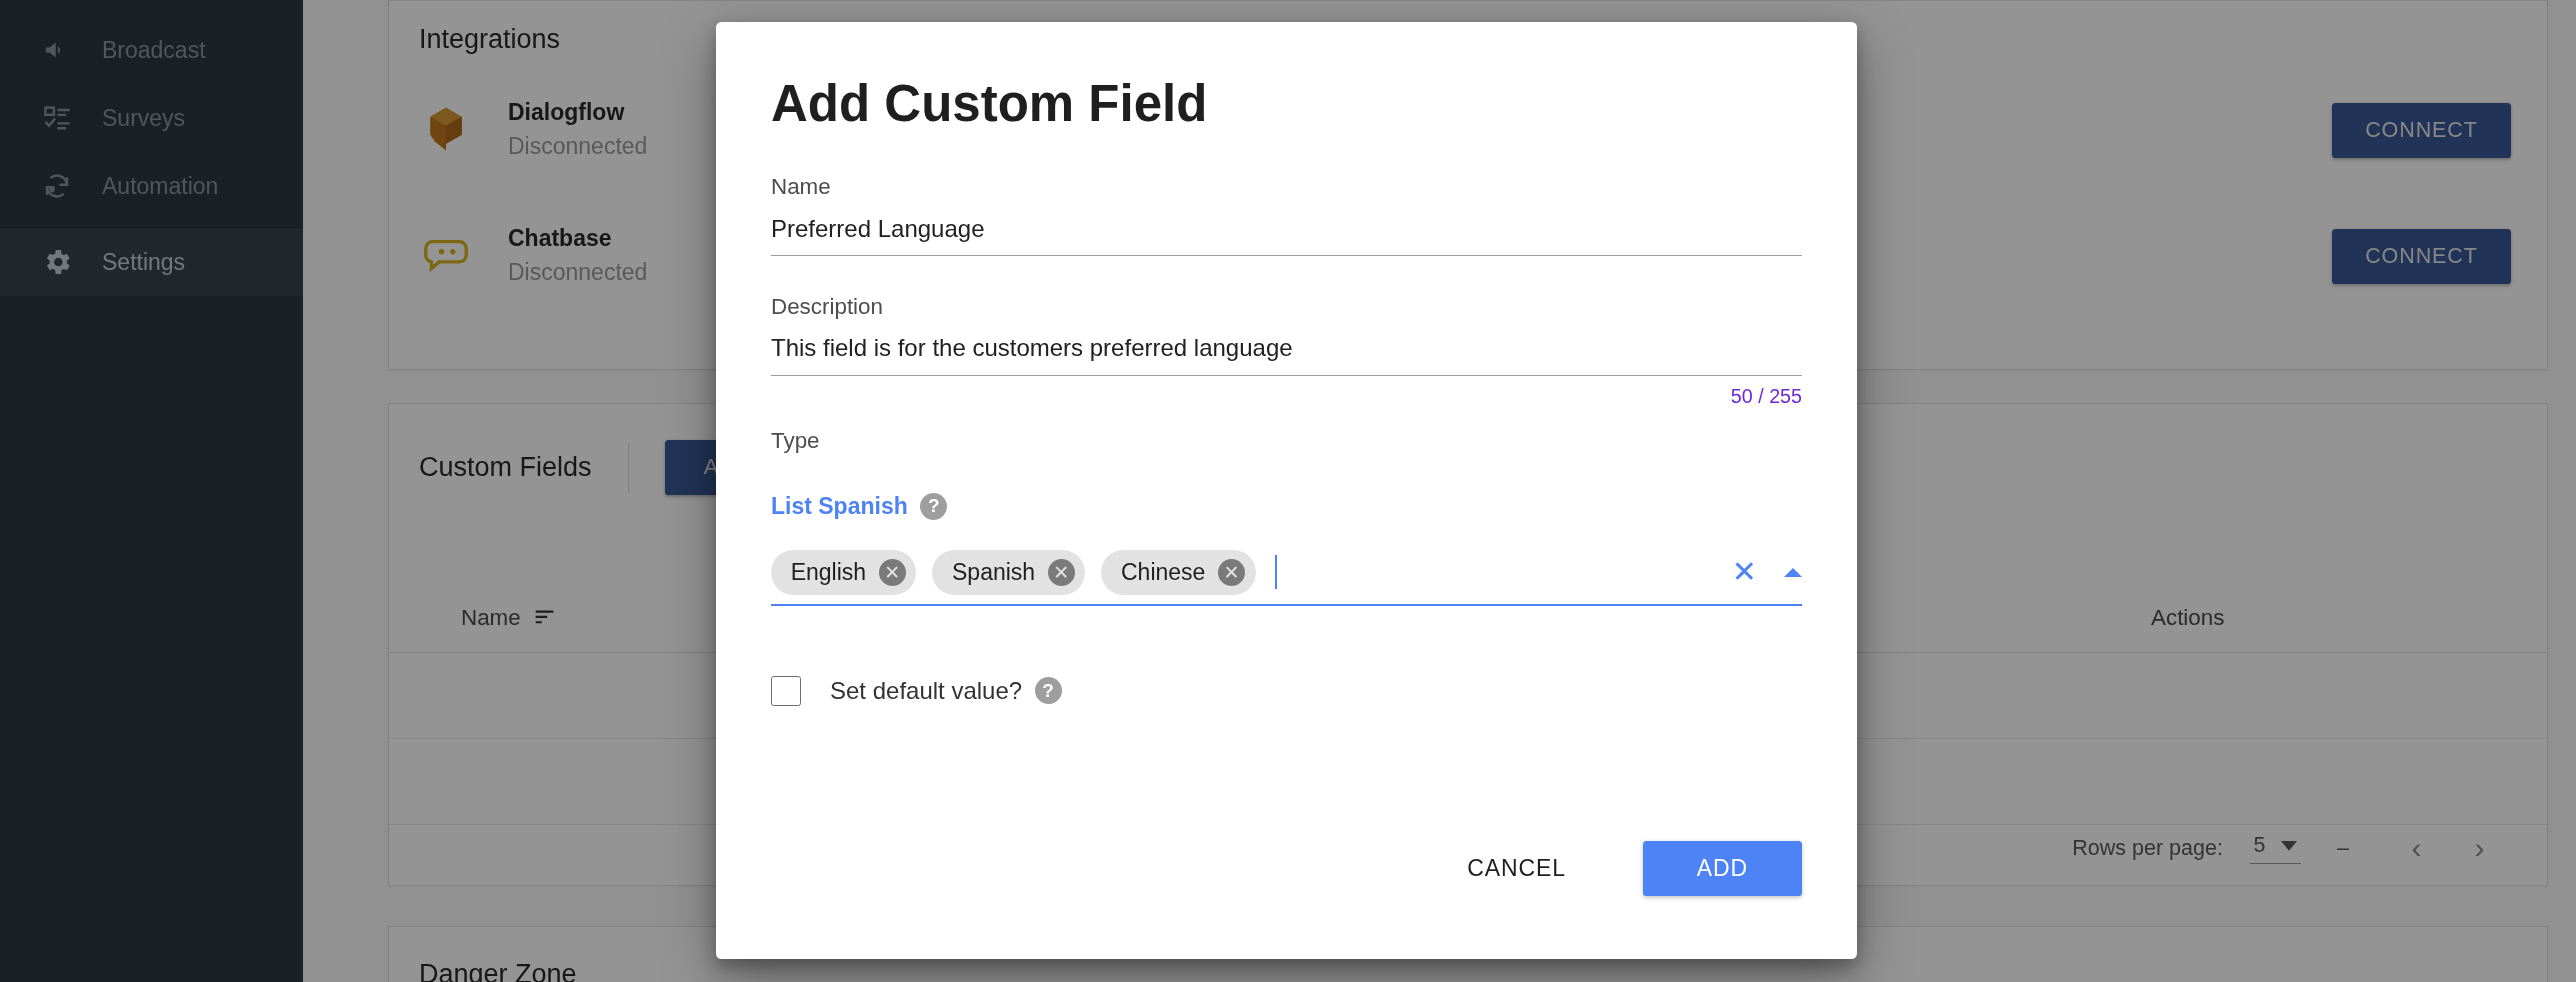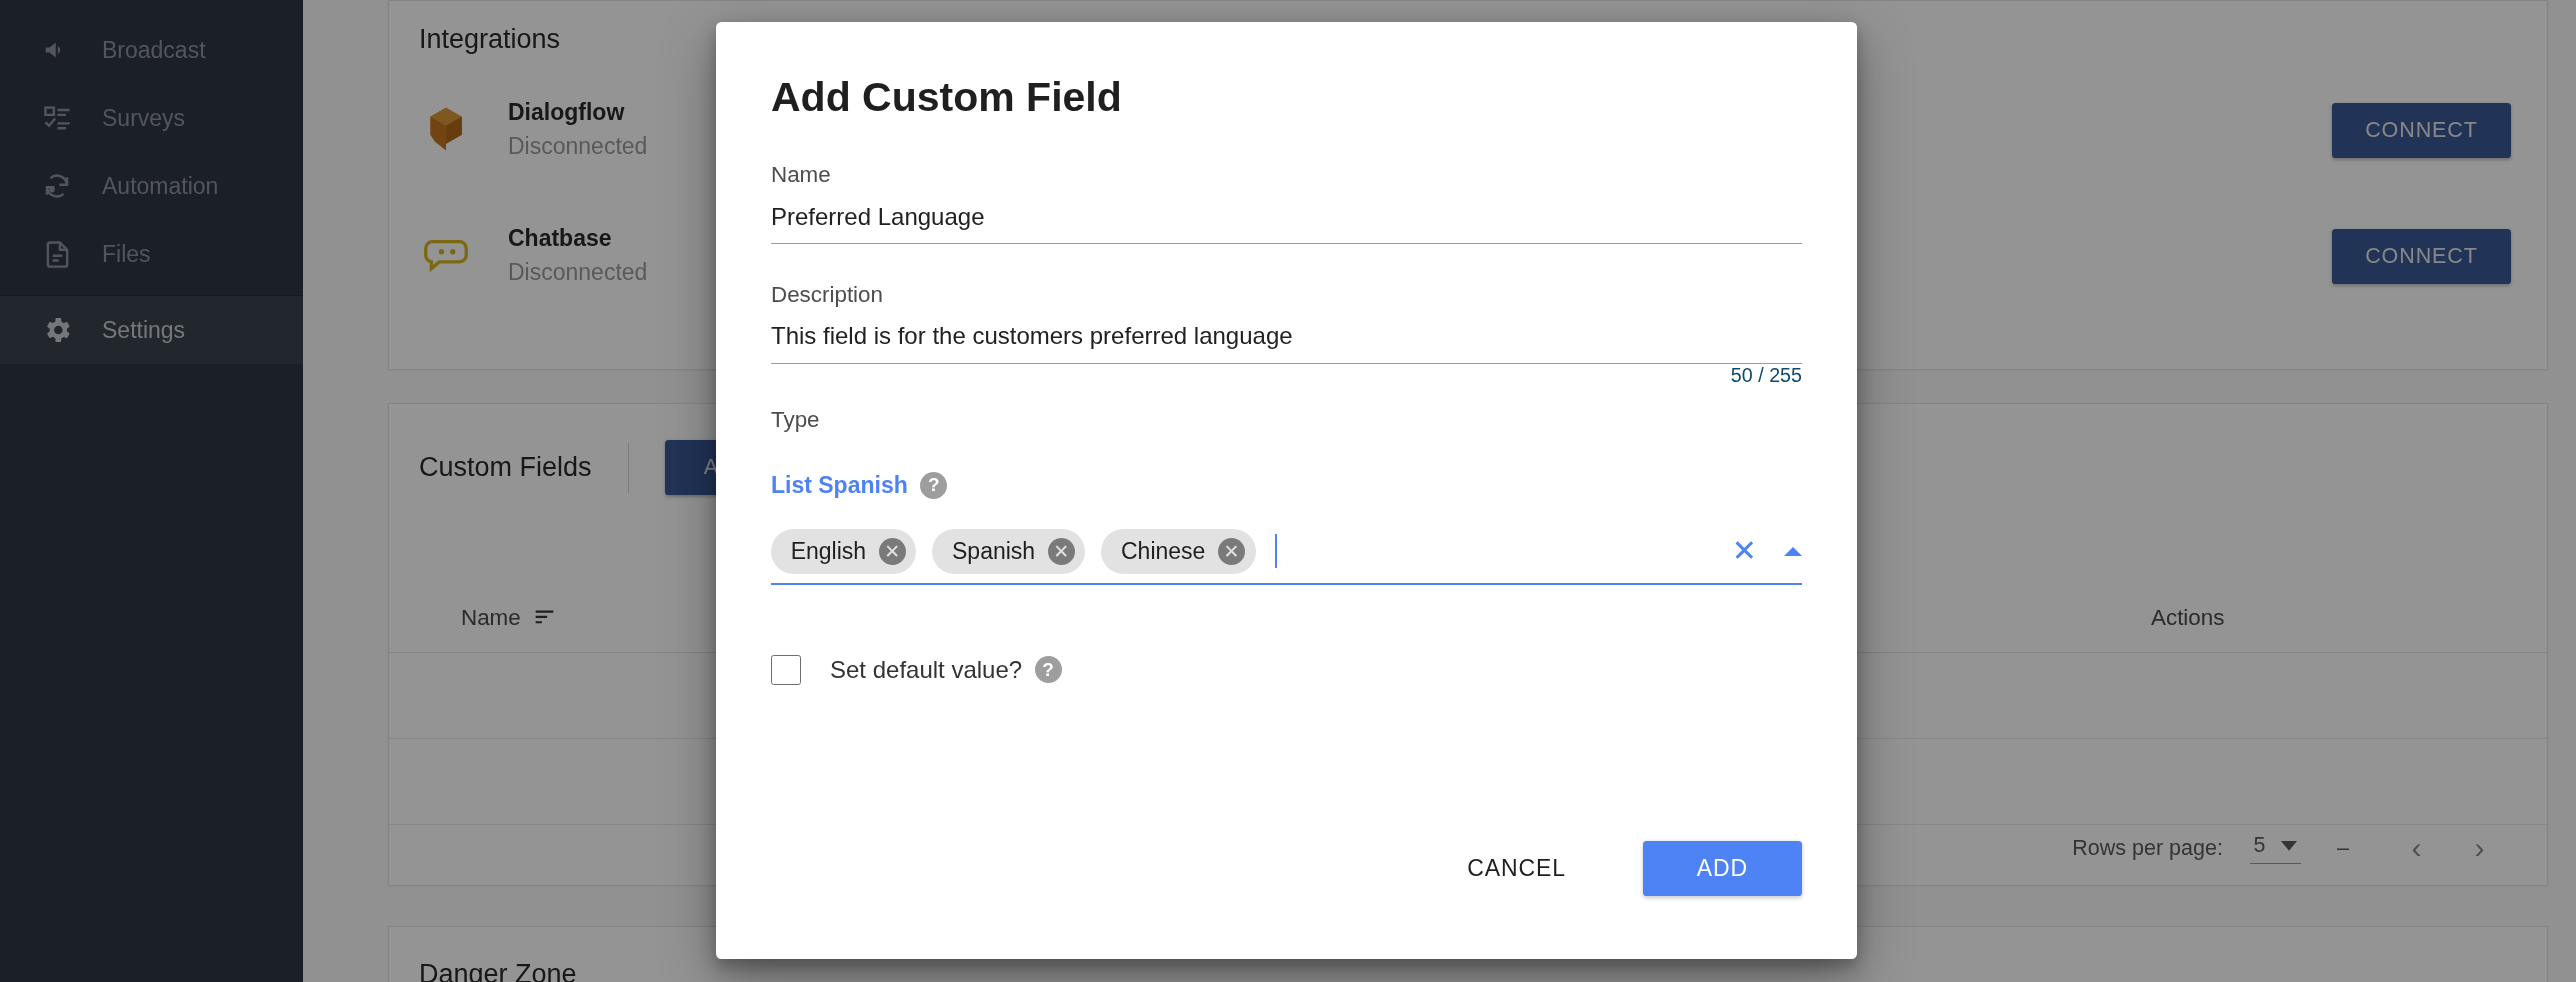--- a/index.html
+++ b/index.html
@@ -139,37 +139,38 @@
   .dialog {
     position: absolute;
     left: 716px; top: 22.4px;
     width: 1141px; height: 937px;
     background: #ffffff;
     border-radius: 5.4px;
     box-shadow: 0 19.7px 54px rgba(0,0,0,0.35), 0 7.2px 16px rgba(0,0,0,0.25);
     padding: 0 55px;
   }
   .dlg-title {
-    font-size: 41px; font-weight: bold; color: #1f1f1f;
+    font-size: 51px; font-weight: bold; color: #1f1f1f;
     padding-top: 52px;
   }
 
   .field { margin-top: 38px; }
   .field-label {
     font-size: 22.4px; color: #4d4d4d;
   }
   .field-input {
     margin-top: 14.3px;
     font-size: 24px; color: #212121;
     padding-bottom: 12.5px;
     border-bottom: 0.9px solid #9e9e9e;
     position: relative;
   }
   .char-count {
-    text-align: right; font-size: 19.7px; color: #0c4a6e;
+    text-align: right; font-size: 19.7px; color: #6d28d9;
+    margin-top: 9px;
   }
   .select-row {
     display: flex; align-items: flex-end; justify-content: space-between;
   }
   .caret-down {
     width: 0; height: 0;
     border-left: 8px solid transparent;
     border-right: 8px solid transparent;
     border-top: 8px solid #757575;
     margin-bottom: 9px;
@@ -291,29 +292,20 @@
         <span class="nav-icon">
           <svg width="30" height="30" viewBox="0 0 24 24" fill="none" stroke="currentColor" stroke-width="2">
             <path d="M20 11a8 8 0 0 0-13.3-5.3M4 13a8 8 0 0 0 13.3 5.3"></path>
             <path d="M20 5v6h-6M4 19v-6h6"></path>
             <circle cx="8" cy="15" r="2.2" fill="currentColor" stroke="none"></circle>
           </svg>
         </span>
         <span>Automation</span>
       </div>
 
-      <div class="nav-item">
-        <span class="nav-icon">
-          <svg width="29" height="29" viewBox="0 0 24 24" fill="none" stroke="currentColor" stroke-width="2">
-            <path d="M14 2H6a2 2 0 0 0-2 2v16a2 2 0 0 0 2 2h12a2 2 0 0 0 2-2V8z"></path>
-            <path d="M14 2v6h6M8 13h8M8 17h5"></path>
-          </svg>
-        </span>
-        <span>Files</span>
-      </div>
 
       <div class="nav-sep"></div>
 
       <div class="nav-item active">
         <span class="nav-icon">
           <svg width="32" height="32" viewBox="0 0 24 24" fill="currentColor">
             <path d="M19.4 13a7.8 7.8 0 0 0 0-2l2.1-1.6-2-3.5-2.5 1a7.7 7.7 0 0 0-1.7-1L15 3H11l-.3 2.8a7.7 7.7 0 0 0-1.7 1l-2.5-1-2 3.5L6.6 11a7.8 7.8 0 0 0 0 2l-2.1 1.6 2 3.5 2.5-1c.5.4 1.1.8 1.7 1L11 21h4l.3-2.8c.6-.3 1.2-.6 1.7-1l2.5 1 2-3.5-2.1-1.7zM13 15.2A3.2 3.2 0 1 1 13 8.8a3.2 3.2 0 0 1 0 6.4z"></path>
           </svg>
         </span>
         <span>Settings</span>

